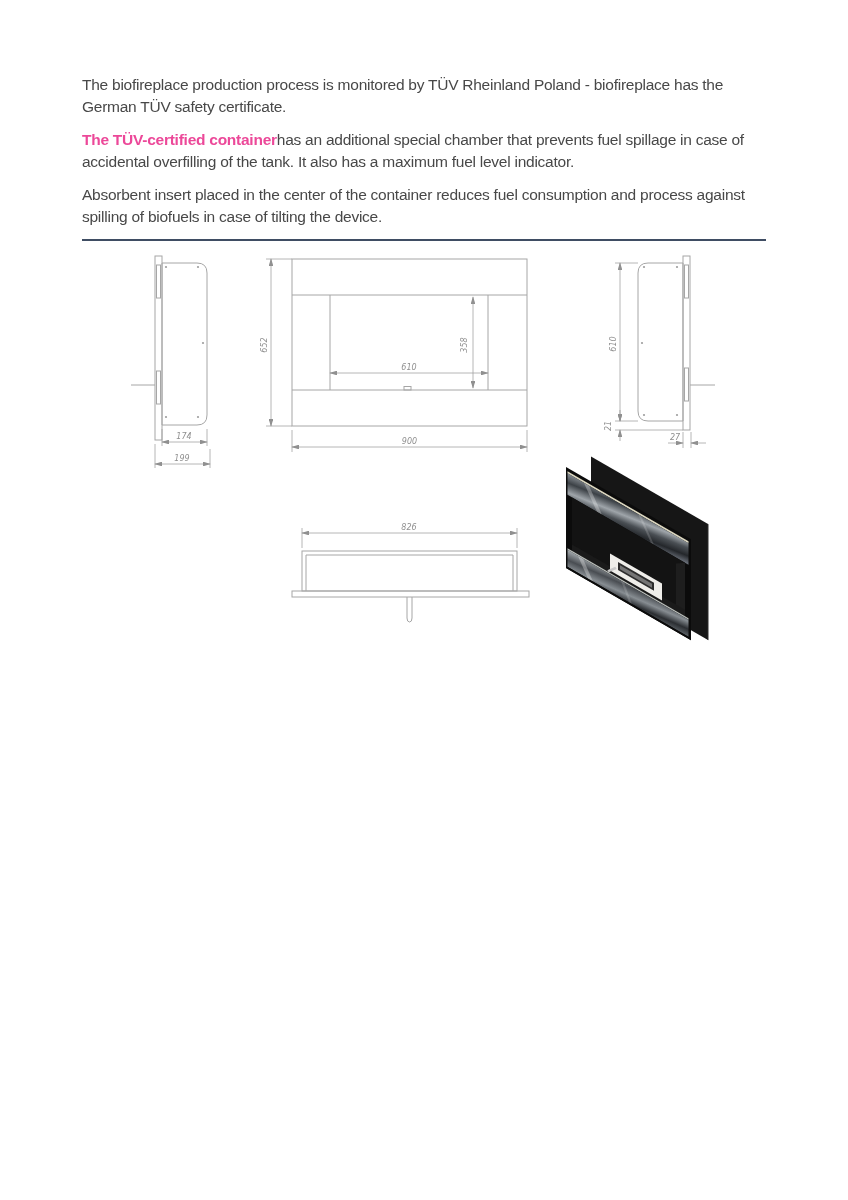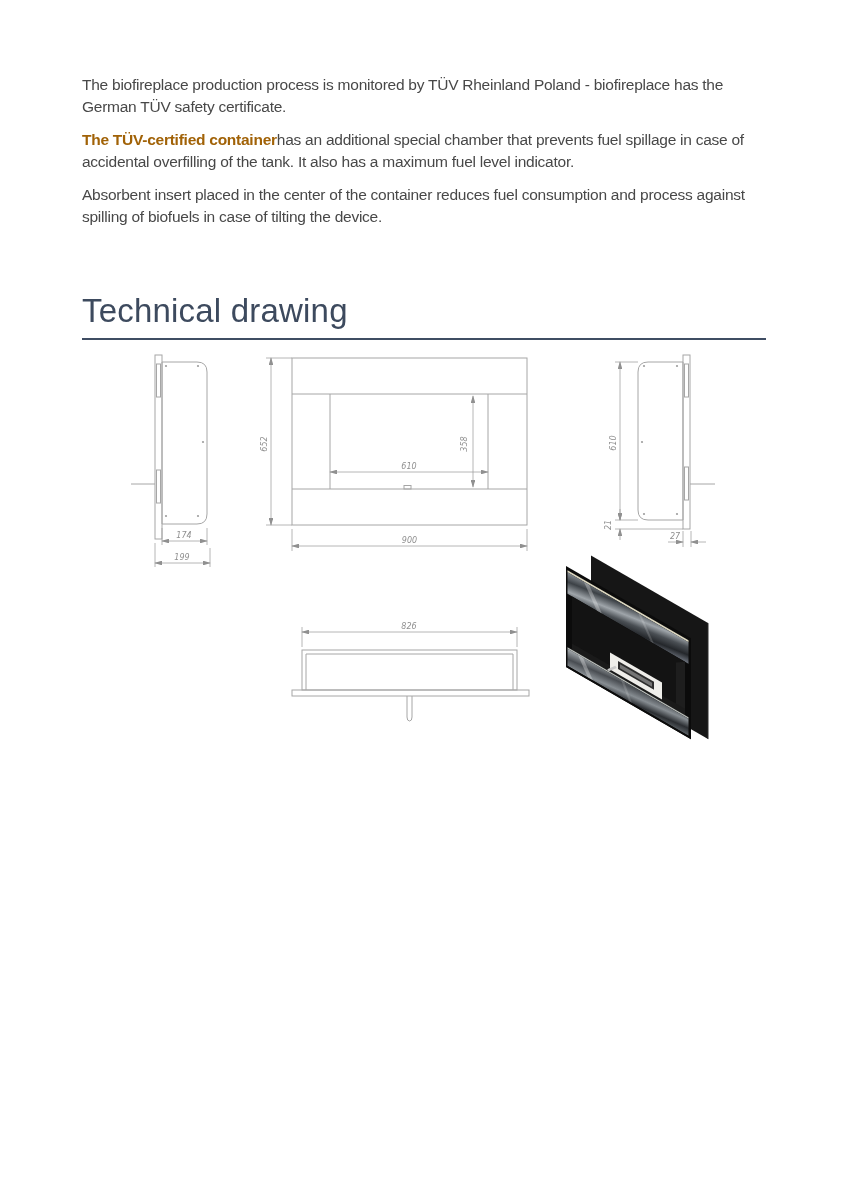--- a/index.html
+++ b/index.html
@@ -4,21 +4,21 @@
 <style>
   * { margin:0; padding:0; box-sizing:border-box; }
   html,body { background:#ffffff; }
   body {
     width:848px; height:1200px; overflow:hidden;
     font-family:"Liberation Sans", sans-serif;
     color:#484848;
   }
   .page { padding:74px 82px 0 82px; width:848px; }
   p.para { font-size:15.5px; line-height:22px; letter-spacing:-0.25px; margin:0 0 11px 0; color:#484848; }
-  p.para strong { font-weight:bold; color:#a16207; }
+  p.para strong { font-weight:bold; color:#ec4899; }
   h1.section-title {
     margin-top:64px; font-size:33px; font-weight:400; line-height:38px;
     color:#3d4a5e; letter-spacing:0.2px;
   }
   hr.rule { border:none; border-top:2px solid #3f4d63; margin-top:8px; }
   .drawings { position:relative; height:420px; margin-top:12px; }
   .drawings svg { position:absolute; overflow:visible; }
   .tl { stroke:#a6a6a6; stroke-width:1; fill:none; }
   .dl { stroke:#9e9e9e; stroke-width:0.75; fill:none; }
   .dot { fill:#9e9e9e; stroke:none; }
@@ -56,21 +56,20 @@
 <div class="page">
 
   <p class="para">The biofireplace production process is monitored by TÜV Rheinland Poland - biofireplace has the German TÜV safety certificate.</p>
 
   <p class="para">
     <strong>The TÜV-certified container</strong><span>has an additional special chamber that prevents fuel spillage in case of accidental overfilling of the tank. It also has a maximum fuel level indicator.</span>
   </p>
 
   <p class="para">Absorbent insert placed in the center of the container reduces fuel consumption and process against spilling of biofuels in case of tilting the device.</p>
 
-  <h1 class="section-title">Technical drawing</h1>
   <hr class="rule">
 
   <div class="drawings">
 
     <svg style="left:46px; top:0;" width="118" height="220" viewBox="0 0 118 220">
       <g class="tl">
         <rect x="27" y="3" width="7" height="184"></rect>
         <rect x="28.5" y="12" width="4" height="33"></rect>
         <rect x="28.5" y="118" width="4" height="33"></rect>
         <path d="M34,10 H69 Q79,10 79,20 V162 Q79,172 69,172 H34 Z"></path>

